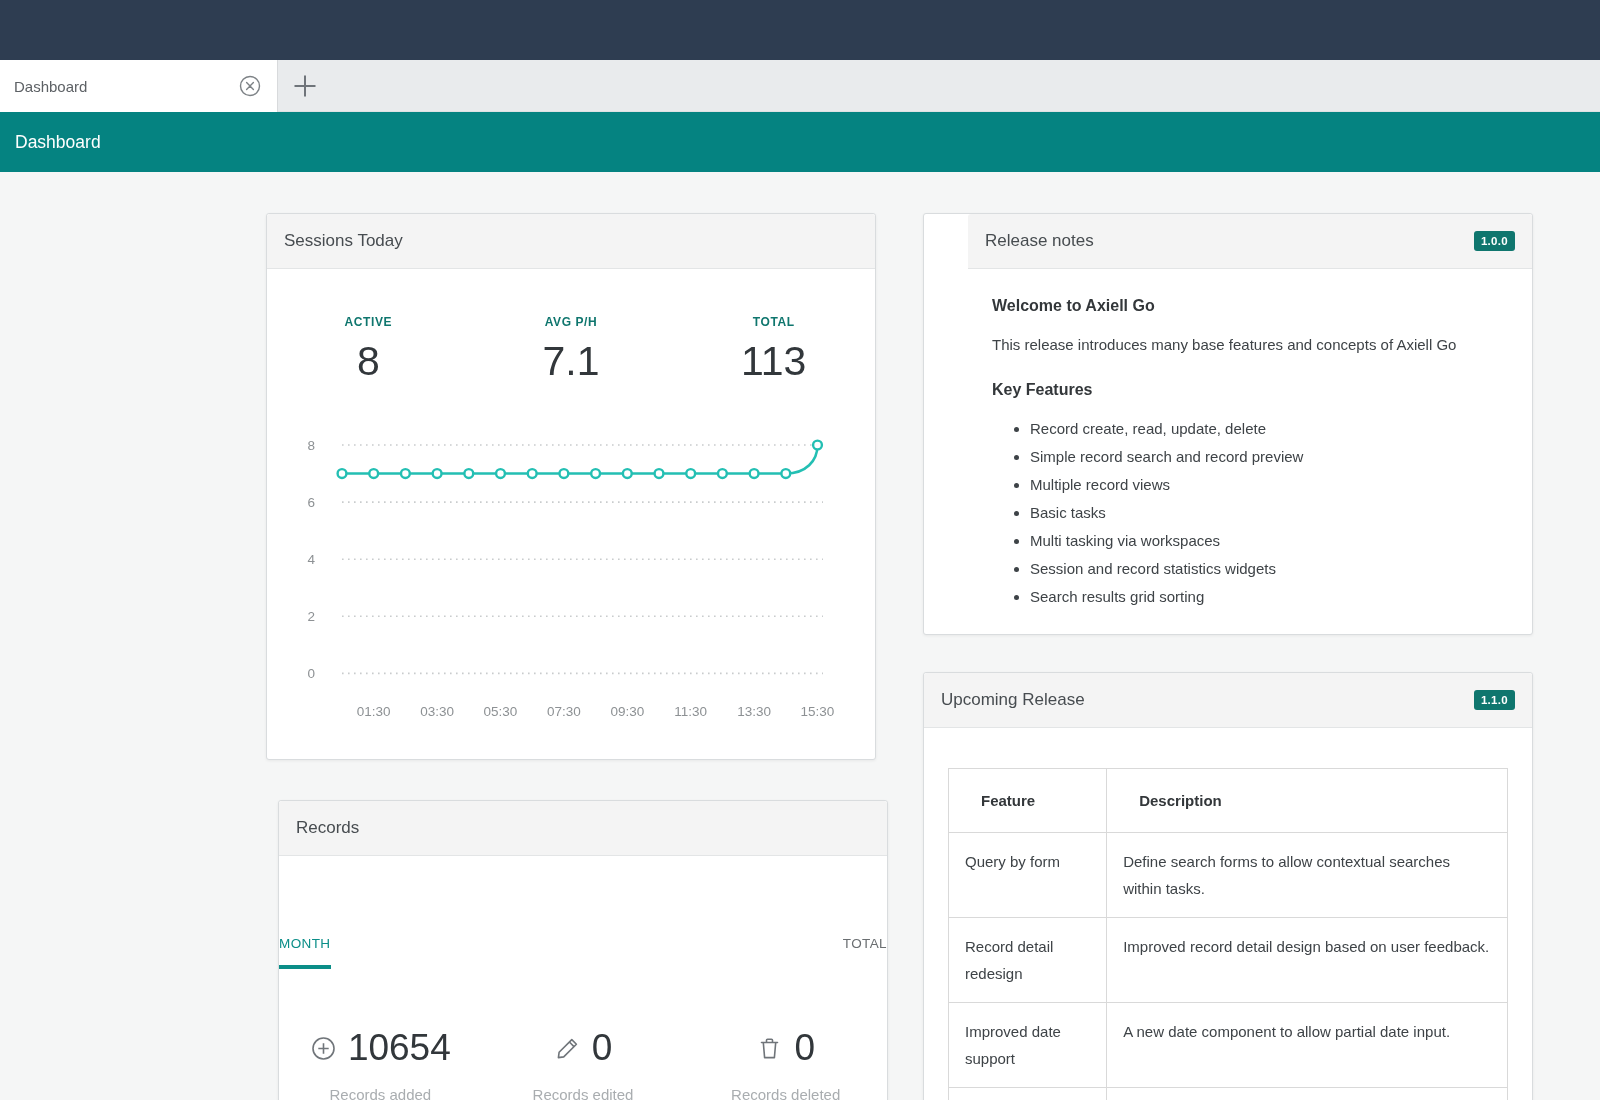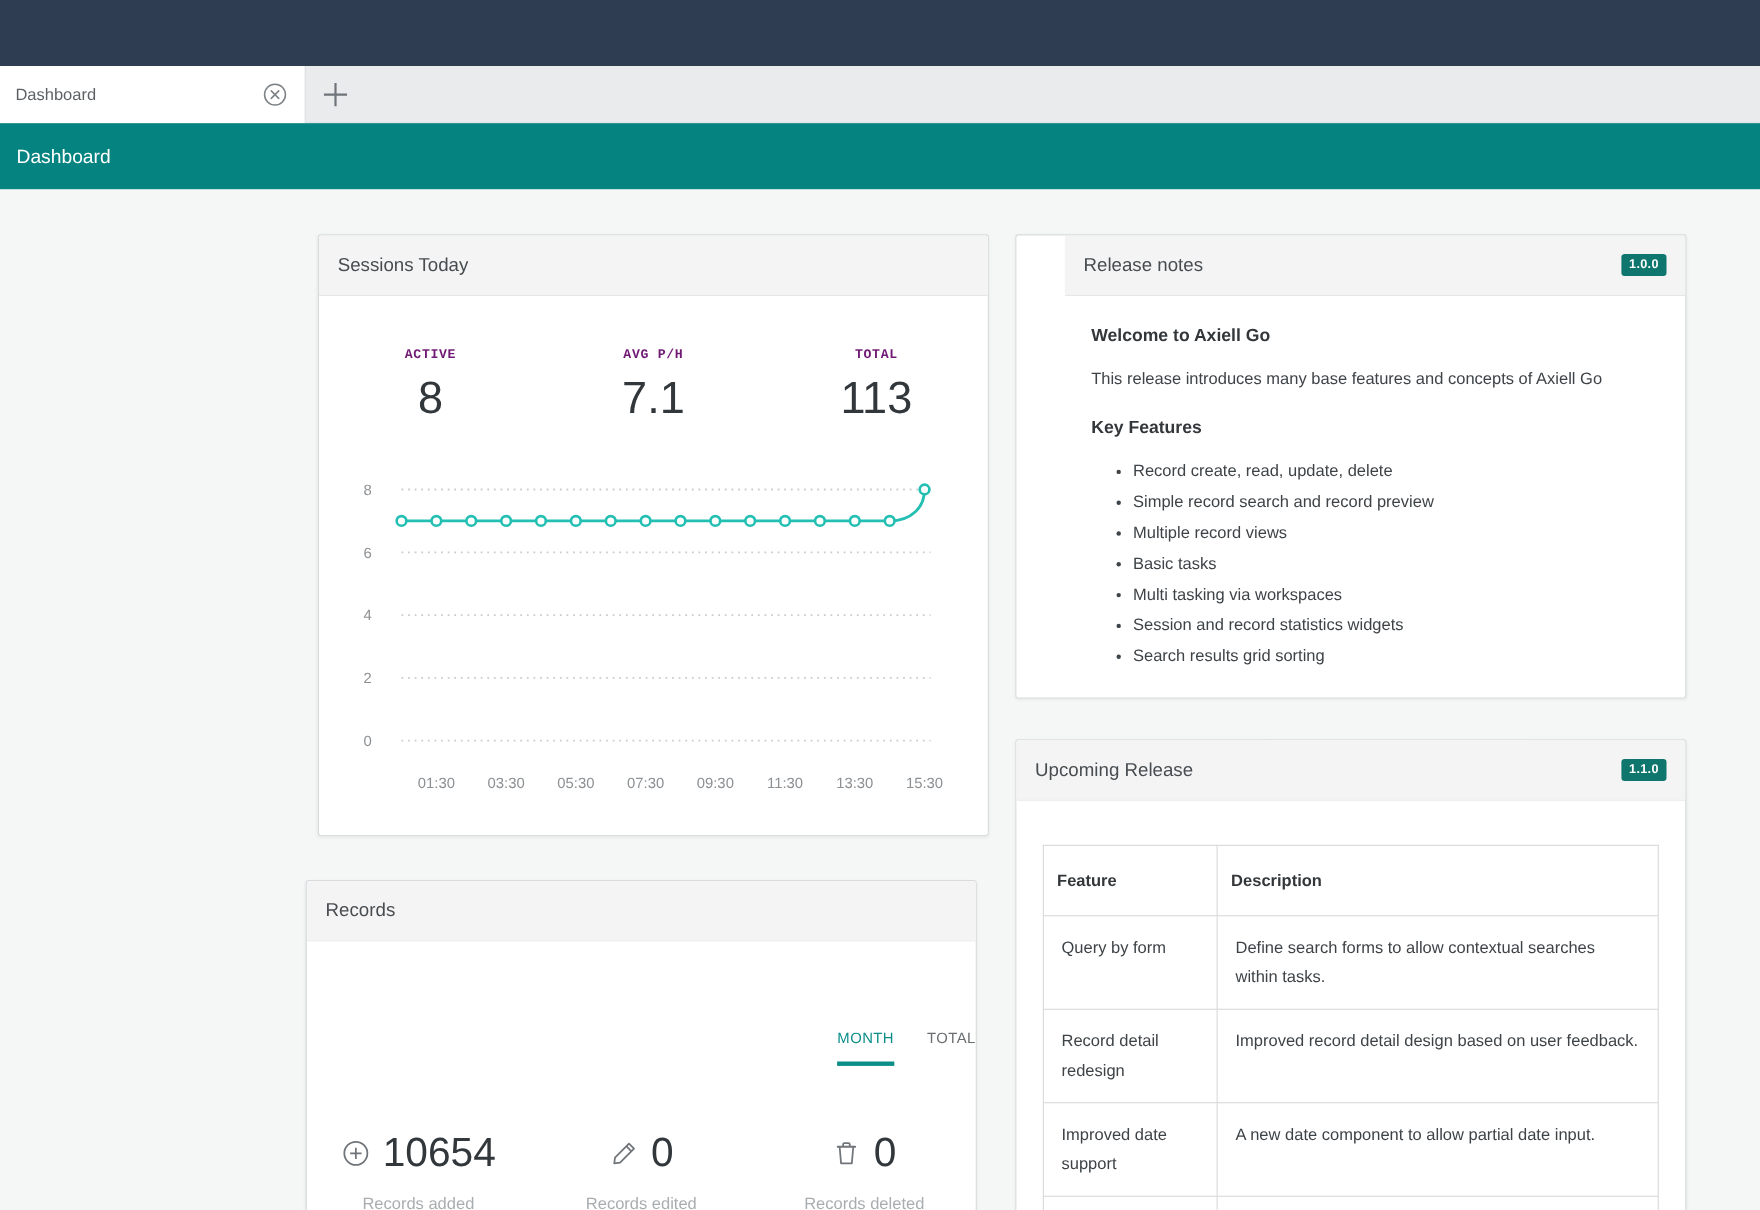--- a/index.html
+++ b/index.html
@@ -22,34 +22,34 @@
 
   
   .card { position:absolute; background:#ffffff; border:1px solid #d9dcde; border-radius:3px;
     box-shadow:0 1px 3px rgba(0,0,0,0.06); }
   .card-header { height:55px; background:#f4f4f4; border-bottom:1px solid #e3e5e6;
     border-radius:3px 3px 0 0; display:flex; align-items:center; padding:0 17px; }
   .card-title { font-size:17px; color:#474c50; flex:1; }
   .badge { background:#0f766e; color:#ffffff; font-size:11.5px; font-weight:bold;
     padding:4px 7px; border-radius:3px; letter-spacing:.3px; }
 
-  #sessions-card { left:289px; top:213px; width:610px; height:547px; }
+  #sessions-card { left:266px; top:213px; width:610px; height:547px; }
   #records-card  { left:278px; top:800px; width:610px; height:560px; }
   #release-card  { left:923px; top:213px; width:610px; height:422px;padding-left:44px; }
   #upcoming-card { left:923px; top:672px; width:610px; height:600px; }
 
   
   .stats-row { display:flex; margin-top:46px; }
   .stat { flex:1; text-align:center; }
-  .stat-label { font-size:12px; font-weight:bold; letter-spacing:.6px; color:#701a75;font-family:Liberation Mono, monospace; }
+  .stat-label { font-size:12px; font-weight:bold; letter-spacing:.6px; color:#0f766e; }
   .stat-value { font-size:41px; color:#32373b; margin-top:9px; }
   #sessions-chart { position:absolute; left:0; top:210px; }
 
   
-  .mini-tabs { margin-top:80px; display:flex; justify-content:flex-end; gap:30px; }
+  .mini-tabs { margin-top:80px; display:flex; justify-content:space-between; gap:30px; }
   .mini-tab { font-size:13.5px; letter-spacing:.4px; color:#6a6e71; padding-bottom:14px;
     border-bottom:4px solid transparent; cursor:pointer; }
   .mini-tab.active { color:#0b8e88; border-bottom-color:#0b8e88; }
   .rec-stats { display:flex; margin-top:58px; }
   .rec-stat { flex:1; display:flex; flex-direction:column; align-items:center; }
   .rec-top { display:flex; align-items:center; gap:11px; }
   .rec-top svg { display:block; }
   .rec-value { font-size:37px; color:#32373b; }
   .rec-label { margin-top:17px; font-size:15px; color:#a9adb0; }
 
@@ -58,21 +58,21 @@
   .rn-heading { font-size:16px; font-weight:bold; color:#33373a; margin-top:26px; }
   .rn-text { font-size:15px; color:#3e4347; margin-top:19px; line-height:21px; }
   .rn-list { margin:16px 0 0 38px; }
   .rn-list li { font-size:15px; color:#3e4347; line-height:28px; }
 
   
   .up-body { padding:40px 24px 24px 24px; }
   table.feat { width:100%; border-collapse:collapse; }
   table.feat th, table.feat td { border:1px solid #d9d9d9; text-align:left; vertical-align:top;
     font-size:15px; color:#3e4347; padding:15px 16px; line-height:27px; }
-  table.feat th { font-weight:bold; color:#33373a; padding:18px 12px; }
+  table.feat th { font-weight:bold; color:#33373a; padding:18px 32px; }
   table.feat .col-feature { width:28.3%; }
 </style>
 </head>
 <body>
 
 <div class="topbar"></div>
 
 <div class="tabbar">
   <div class="tab">
     <span class="tab-label">Dashboard</span>

